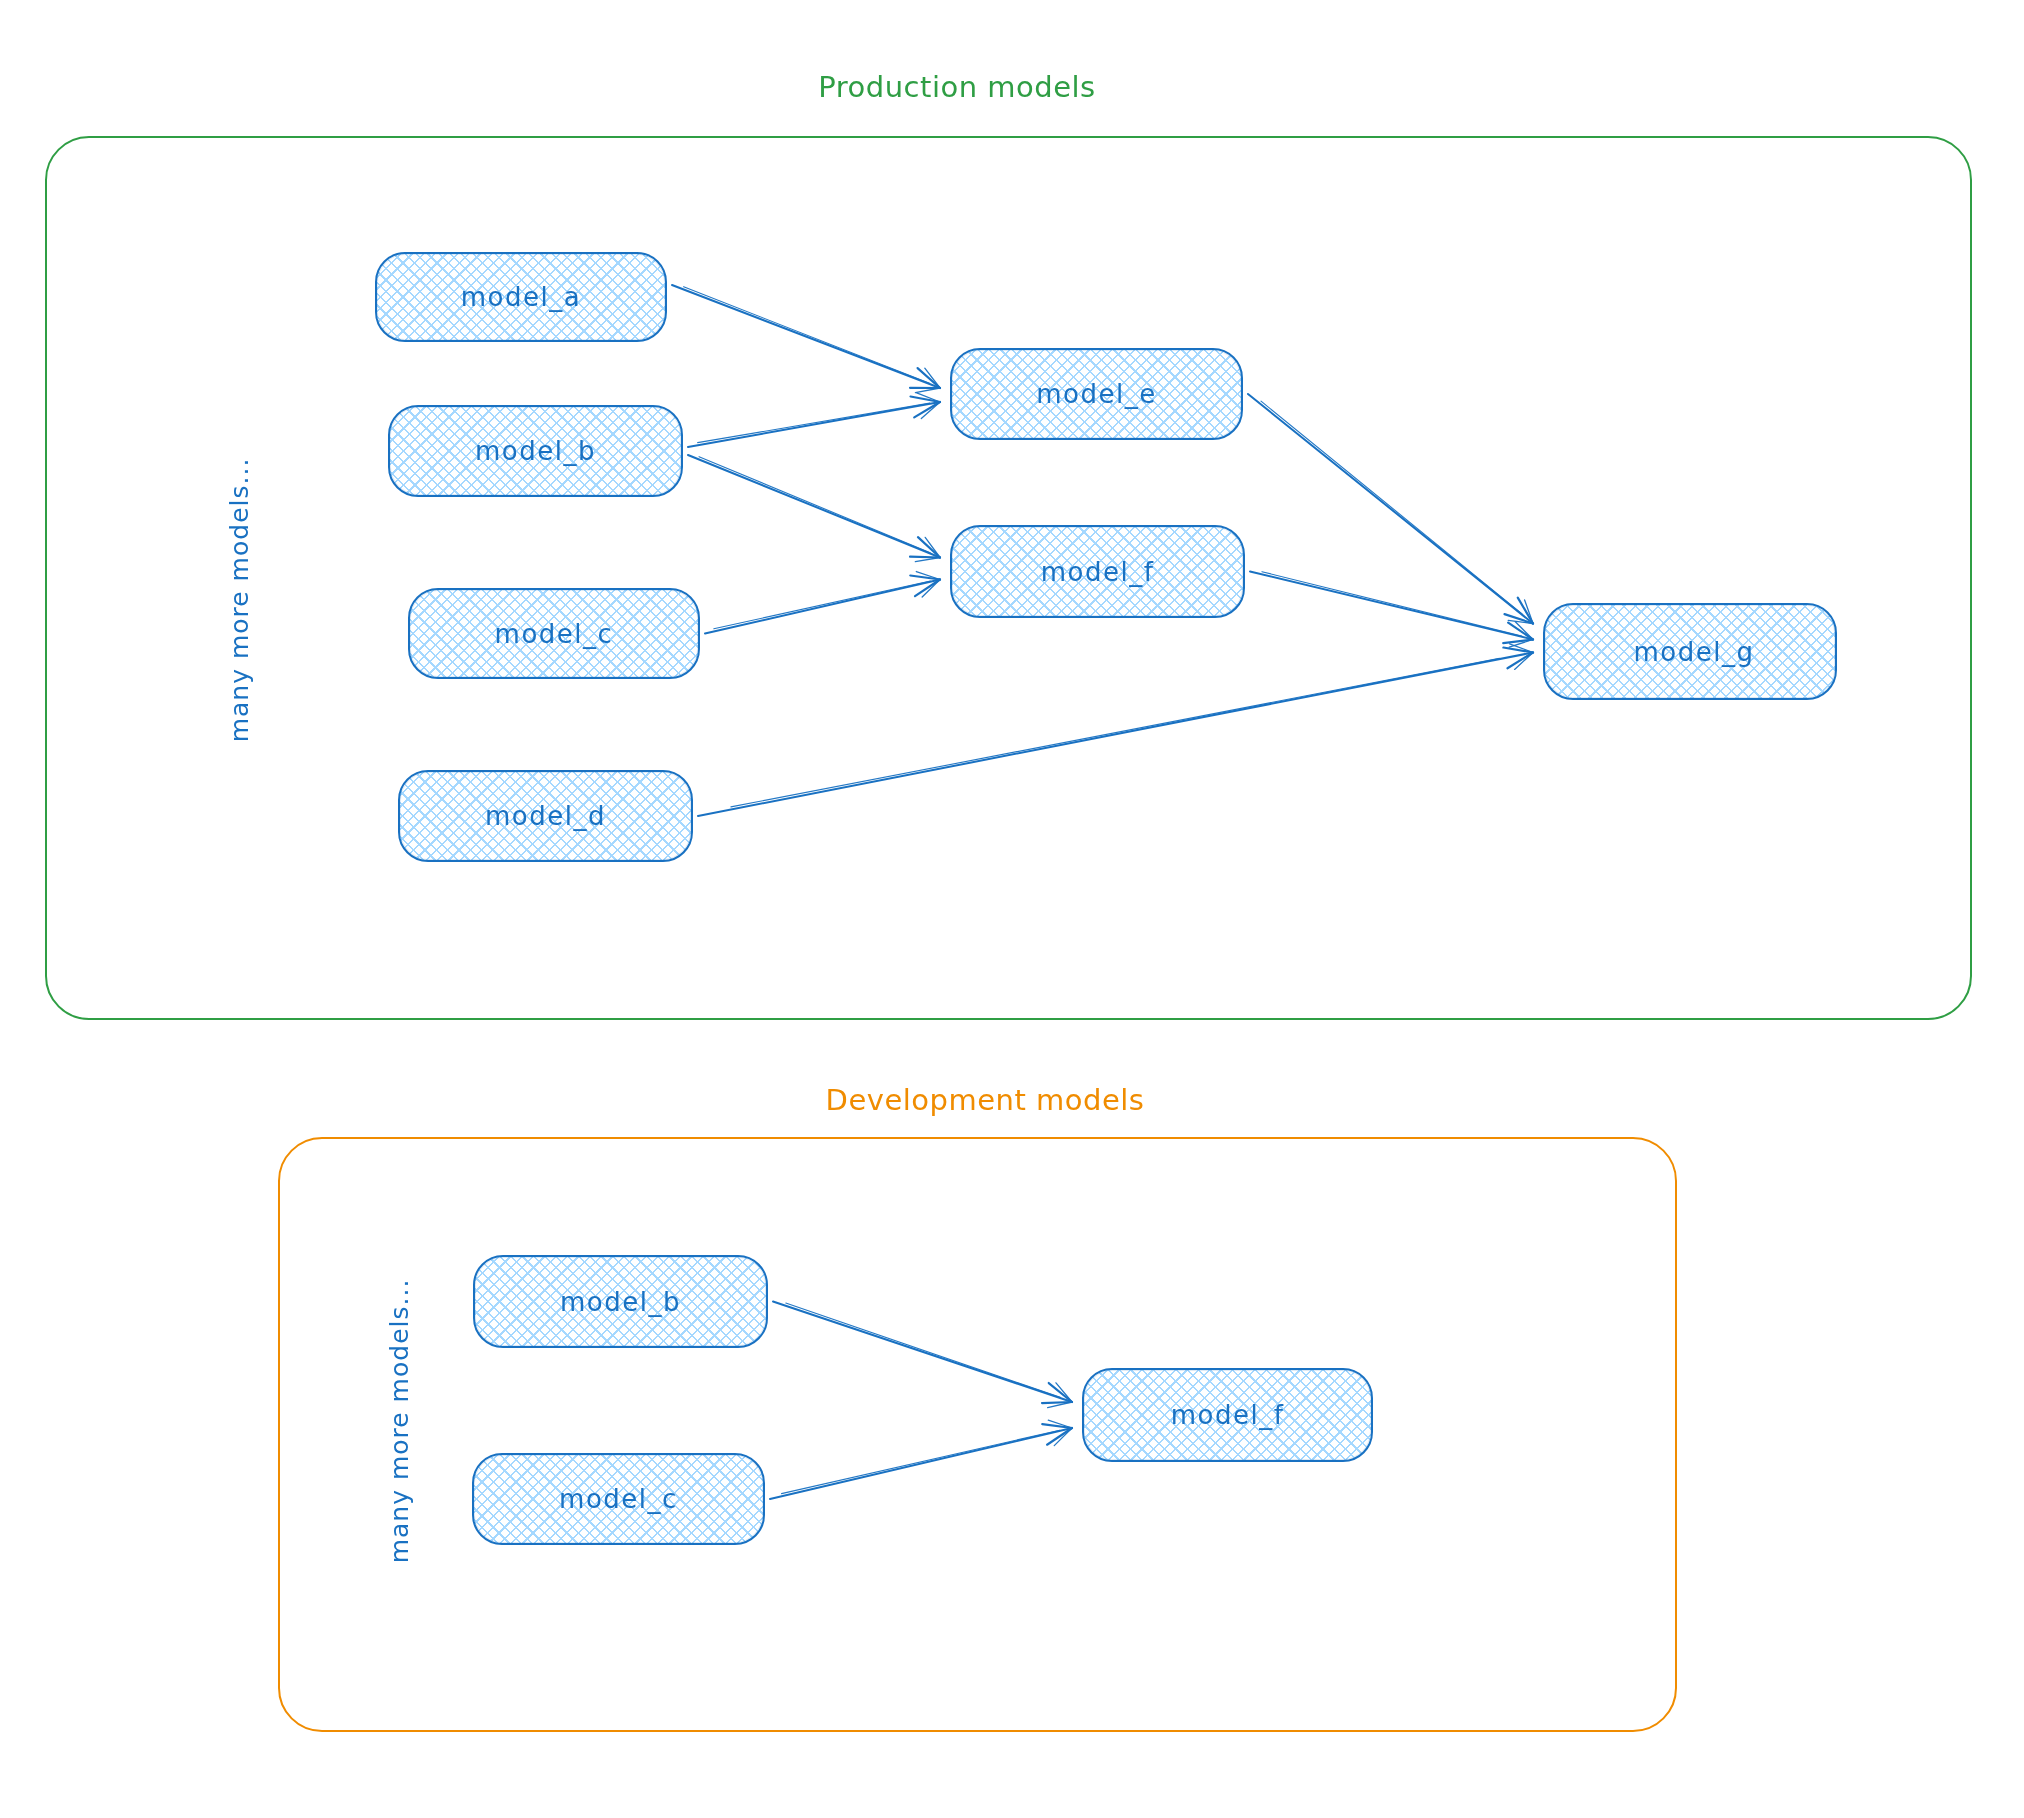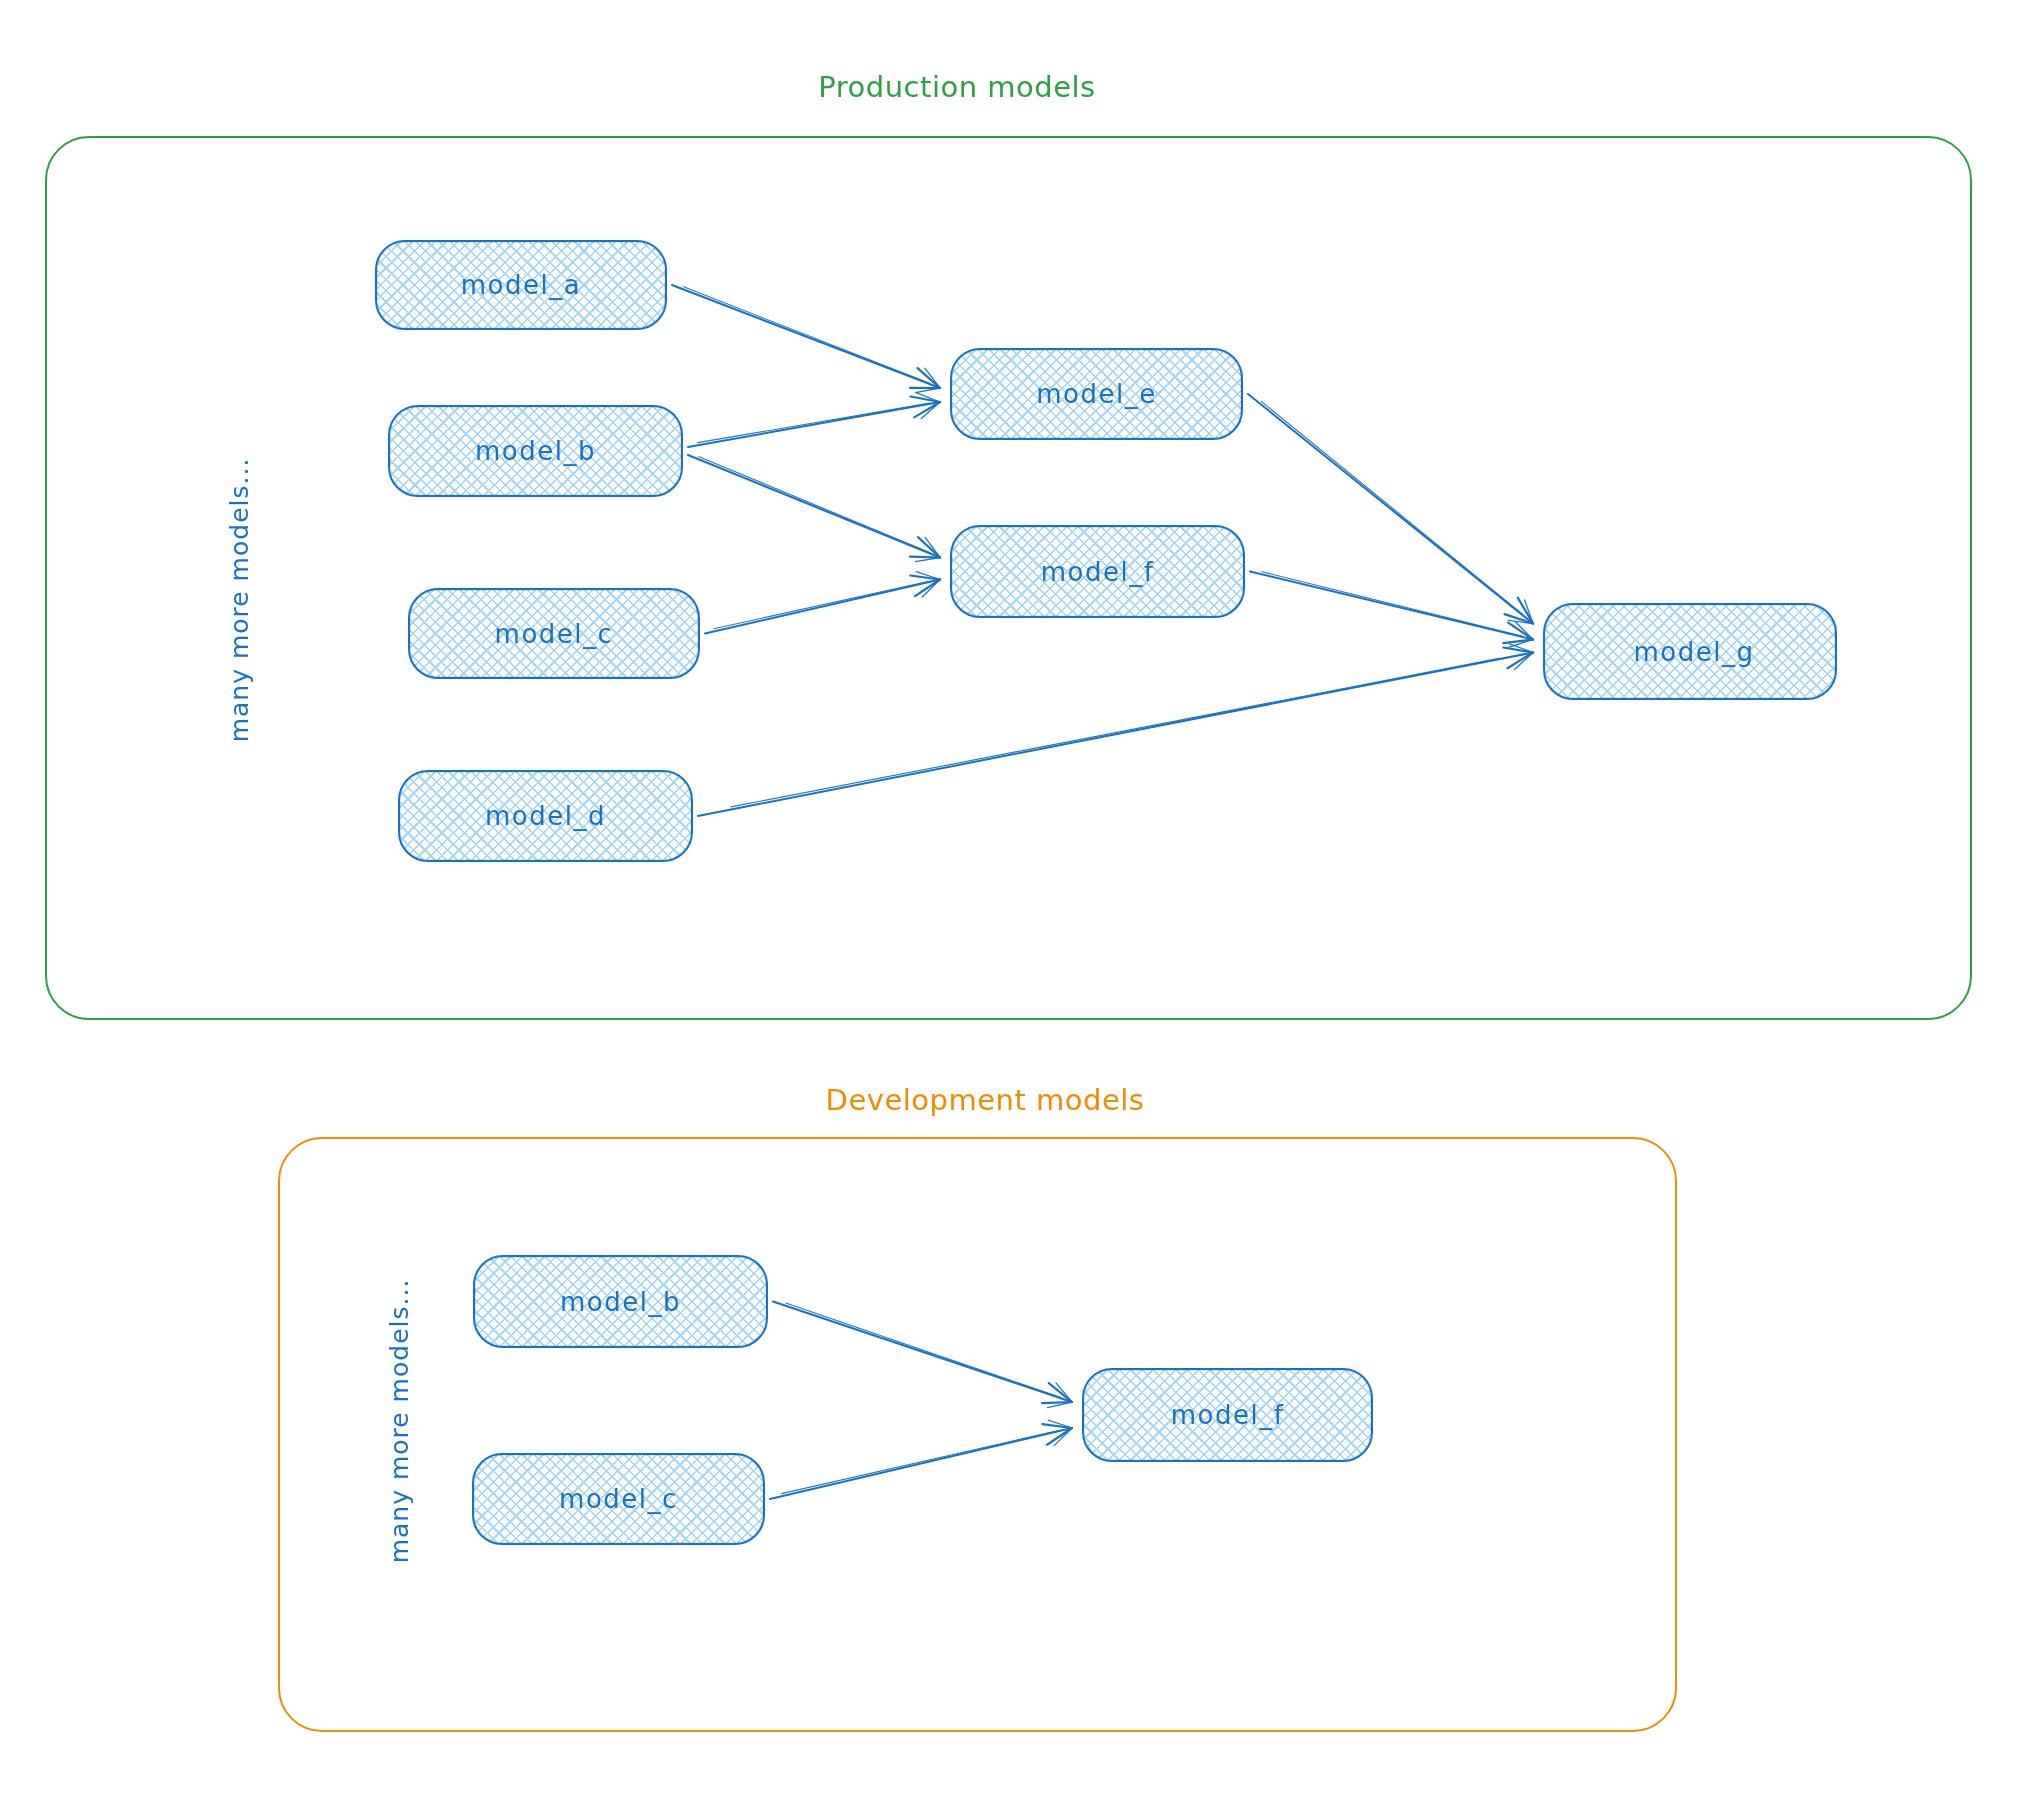--- a/index.html
+++ b/index.html
@@ -144,21 +144,21 @@
       <line x1="1072" y1="1428" x2="1054.2430998319937" y2="1445.5980821802677" stroke="#1971c2" stroke-width="1.3" stroke-linecap="round" opacity="0.95"></line>
       <line x1="1072" y1="1428" x2="1048.2619985932306" y2="1420.1573416998947" stroke="#1971c2" stroke-width="1.3" stroke-linecap="round" opacity="0.95"></line>
     </svg>
 
   <div class="section-title production-title">Production models</div>
 
   <div class="frame production-frame"></div>
 
   <div class="side-label prod-side">many more models...</div>
 
-  <div class="node" style="left: 375px; top: 240px; width: 292px; height: 90px;">
+  <div class="node" style="left: 375px; top: 252px; width: 292px; height: 90px;">
     <span class="node-label">model_a</span>
   </div>
   <div class="node" style="left: 388px; top: 405px; width: 295px; height: 92px;">
     <span class="node-label">model_b</span>
   </div>
   <div class="node" style="left: 408px; top: 588px; width: 292px; height: 91px;">
     <span class="node-label">model_c</span>
   </div>
   <div class="node" style="left: 398px; top: 770px; width: 295px; height: 92px;">
     <span class="node-label">model_d</span>

